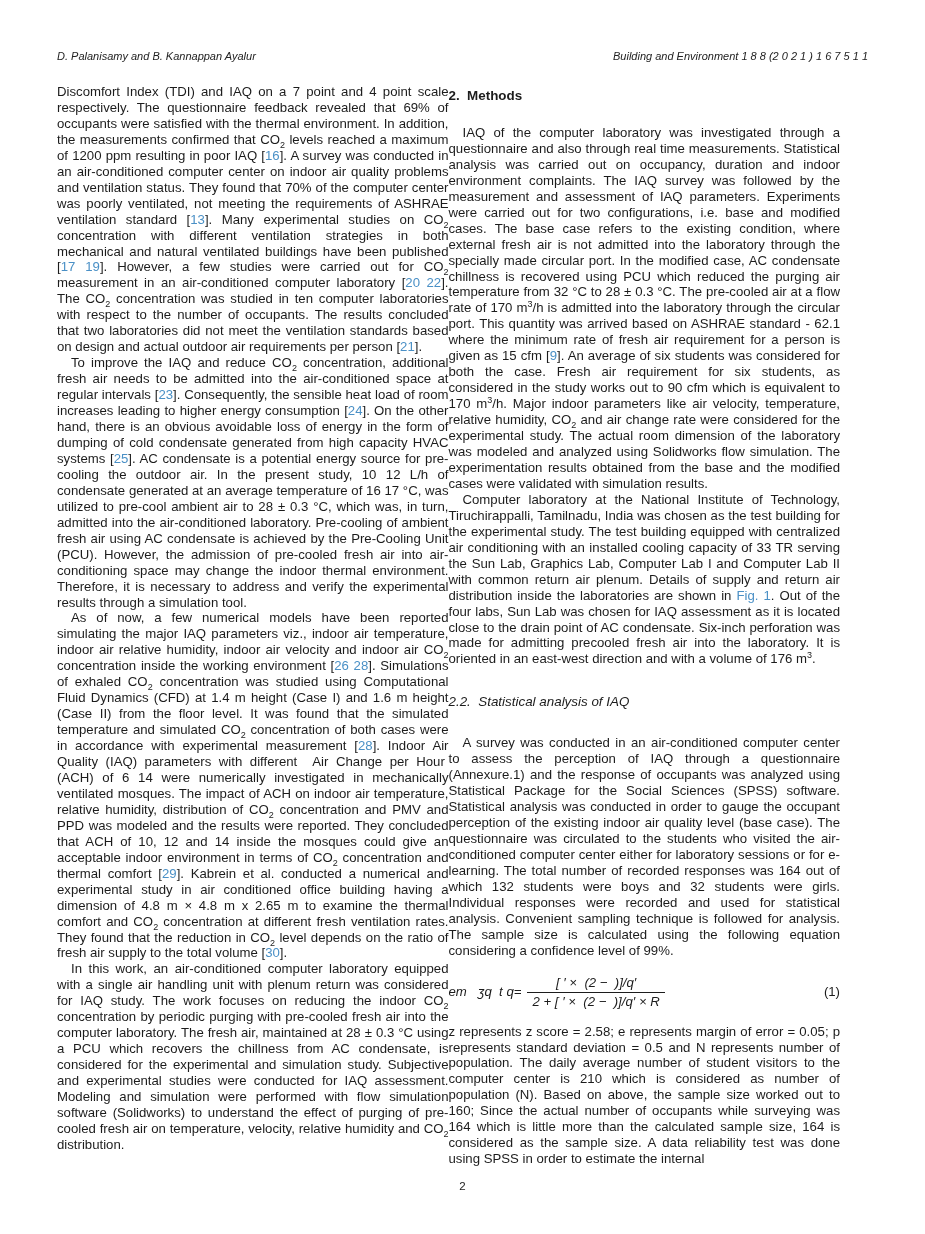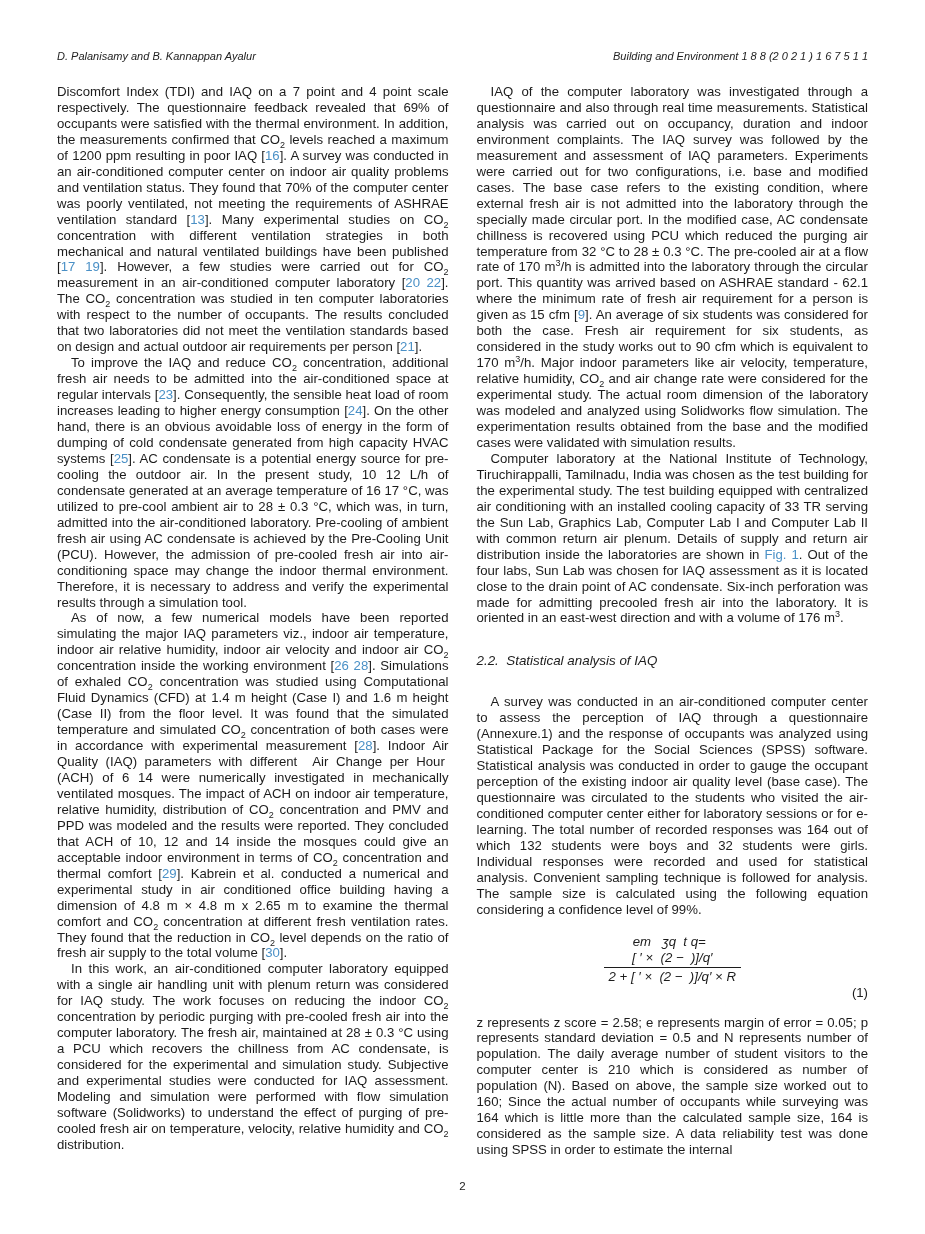--- a/index.html
+++ b/index.html
@@ -23,21 +23,20 @@
     justify-content:space-between;
     align-items:baseline;
     font-style:italic;
     font-size:11px;
     color:#222222;
   }
   .columns{
     position:absolute;
     top:84px; left:57px; right:57px;
     display:flex;
-    gap:28px;
   }
   .col{
     width:calc(50% - 14px);
     text-align:justify;
     font-size:13.2px;
     line-height:15.95px;
     color:var(--text);
   }
   .para{margin:0;}
   .para.indent{text-indent:14px;}
@@ -62,21 +61,20 @@
     margin:27px 0 25px 0;
     text-align:left;
   }
   .equation{
     display:flex;
     align-items:center;
     margin:16px 0 14px 0;
     font-style:italic;
     font-size:13.2px;
     white-space:nowrap;
-    flex-direction:column;
   }
   .eq-lhs{margin-right:6px;}
   .frac{
     display:inline-block;
     text-align:center;
     vertical-align:middle;
   }
   .frac .num{
     display:block;
     padding:0 5px 1px 5px;
@@ -108,20 +106,21 @@
   </header>
 
   <main class="columns">
     <section class="col">
         <p class="para">Discomfort Index (TDI) and IAQ on a 7 point and 4 point scale respectively. The questionnaire feedback revealed that 69% of occupants were satisfied with the thermal environment. In addition, the measurements confirmed that CO<sub>2</sub> levels reached a maximum of 1200 ppm resulting in poor IAQ [<a class="cite">16</a>]. A survey was conducted in an air-conditioned computer center on indoor air quality problems and ventilation status. They found that 70% of the computer center was poorly ventilated, not meeting the requirements of ASHRAE ventilation standard [<a class="cite">13</a>]. Many experimental studies on CO<sub>2</sub> concentration with different ventilation strategies in both mechanical and natural ventilated buildings have been published [<a class="cite">17</a> <a class="cite">19</a>]. However, a few studies were carried out for CO<sub>2</sub> measurement in an air-conditioned computer laboratory [<a class="cite">20</a> <a class="cite">22</a>]. The CO<sub>2</sub> concentration was studied in ten computer laboratories with respect to the number of occupants. The results concluded that two laboratories did not meet the ventilation standards based on design and actual outdoor air requirements per person [<a class="cite">21</a>].</p>
         <p class="para indent">To improve the IAQ and reduce CO<sub>2</sub> concentration, additional fresh air needs to be admitted into the air-conditioned space at regular intervals [<a class="cite">23</a>]. Consequently, the sensible heat load of room increases leading to higher energy consumption [<a class="cite">24</a>]. On the other hand, there is an obvious avoidable loss of energy in the form of dumping of cold condensate generated from high capacity HVAC systems [<a class="cite">25</a>]. AC condensate is a potential energy source for pre-cooling the outdoor air. In the present study, 10 12 L/h of condensate generated at an average temperature of 16 17 °C, was utilized to pre-cool ambient air to 28 ± 0.3 °C, which was, in turn, admitted into the air-conditioned laboratory. Pre-cooling of ambient fresh air using AC condensate is achieved by the Pre-Cooling Unit (PCU). However, the admission of pre-cooled fresh air into air-conditioning space may change the indoor thermal environment. Therefore, it is necessary to address and verify the experimental results through a simulation tool.</p>
         <p class="para indent">As of now, a few numerical models have been reported simulating the major IAQ parameters viz., indoor air temperature, indoor air relative humidity, indoor air velocity and indoor air CO<sub>2</sub> concentration inside the working environment [<a class="cite">26</a> <a class="cite">28</a>]. Simulations of exhaled CO<sub>2</sub> concentration was studied using Computational Fluid Dynamics (CFD) at 1.4 m height (Case I) and 1.6 m height (Case II) from the floor level. It was found that the simulated temperature and simulated CO<sub>2</sub> concentration of both cases were in accordance with experimental measurement [<a class="cite">28</a>]. Indoor Air Quality (IAQ) parameters with different &nbsp;Air Change per Hour&nbsp; (ACH) of 6 14 were numerically investigated in mechanically ventilated mosques. The impact of ACH on indoor air temperature, relative humidity, distribution of CO<sub>2</sub> concentration and PMV and PPD was modeled and the results were reported. They concluded that ACH of 10, 12 and 14 inside the mosques could give an acceptable indoor environment in terms of CO<sub>2</sub> concentration and thermal comfort [<a class="cite">29</a>]. Kabrein et al. conducted a numerical and experimental study in air conditioned office building having a dimension of 4.8 m × 4.8 m x 2.65 m to examine the thermal comfort and CO<sub>2</sub> concentration at different fresh ventilation rates. They found that the reduction in CO<sub>2</sub> level depends on the ratio of fresh air supply to the total volume [<a class="cite">30</a>].</p>
         <p class="para indent">In this work, an air-conditioned computer laboratory equipped with a single air handling unit with plenum return was considered for IAQ study. The work focuses on reducing the indoor CO<sub>2</sub> concentration by periodic purging with pre-cooled fresh air into the computer laboratory. The fresh air, maintained at 28 ± 0.3 °C using a PCU which recovers the chillness from AC condensate, is considered for the experimental and simulation study. Subjective and experimental studies were conducted for IAQ assessment. Modeling and simulation were performed with flow simulation software (Solidworks) to understand the effect of purging of pre-cooled fresh air on temperature, velocity, relative humidity and CO<sub>2</sub> distribution.</p>
       </section>
     <section class="col">
+        <div class="sec-heading">2.&nbsp; Methods</div>
         <p class="para indent">IAQ of the computer laboratory was investigated through a questionnaire and also through real time measurements. Statistical analysis was carried out on occupancy, duration and indoor environment complaints. The IAQ survey was followed by the measurement and assessment of IAQ parameters. Experiments were carried out for two configurations, i.e. base and modified cases. The base case refers to the existing condition, where external fresh air is not admitted into the laboratory through the specially made circular port. In the modified case, AC condensate chillness is recovered using PCU which reduced the purging air temperature from 32 °C to 28 ± 0.3 °C. The pre-cooled air at a flow rate of 170 m<sup>3</sup>/h is admitted into the laboratory through the circular port. This quantity was arrived based on ASHRAE standard - 62.1 where the minimum rate of fresh air requirement for a person is given as 15 cfm [<a class="cite">9</a>]. An average of six students was considered for both the case. Fresh air requirement for six students, as considered in the study works out to 90 cfm which is equivalent to 170 m<sup>3</sup>/h. Major indoor parameters like air velocity, temperature, relative humidity, CO<sub>2</sub> and air change rate were considered for the experimental study. The actual room dimension of the laboratory was modeled and analyzed using Solidworks flow simulation. The experimentation results obtained from the base and the modified cases were validated with simulation results.</p>
         <p class="para indent">Computer laboratory at the National Institute of Technology, Tiruchirappalli, Tamilnadu, India was chosen as the test building for the experimental study. The test building equipped with centralized air conditioning with an installed cooling capacity of 33 TR serving the Sun Lab, Graphics Lab, Computer Lab I and Computer Lab II with common return air plenum. Details of supply and return air distribution inside the laboratories are shown in <a class="cite">Fig. 1</a>. Out of the four labs, Sun Lab was chosen for IAQ assessment as it is located close to the drain point of AC condensate. Six-inch perforation was made for admitting precooled fresh air into the laboratory. It is oriented in an east-west direction and with a volume of 176 m<sup>3</sup>.</p>
         <div class="sub-heading">2.2.&nbsp; Statistical analysis of IAQ</div>
         <p class="para indent">A survey was conducted in an air-conditioned computer center to assess the perception of IAQ through a questionnaire (Annexure.1) and the response of occupants was analyzed using Statistical Package for the Social Sciences (SPSS) software. Statistical analysis was conducted in order to gauge the occupant perception of the existing indoor air quality level (base case). The questionnaire was circulated to the students who visited the air-conditioned computer center either for laboratory sessions or for e-learning. The total number of recorded responses was 164 out of which 132 students were boys and 32 students were girls. Individual responses were recorded and used for statistical analysis. Convenient sampling technique is followed for analysis. The sample size is calculated using the following equation considering a confidence level of 99%.</p>
         <div class="equation">
           <span class="eq-lhs">em&nbsp;&nbsp; ʒq&nbsp; t q=</span>
           <span class="frac">
             <span class="num">[&nbsp;′ ×&nbsp; (2 −&nbsp; )]/q′</span>
             <span class="den">2 + [&nbsp;′ ×&nbsp; (2 −&nbsp; )]/q′ × R</span>
           </span>

